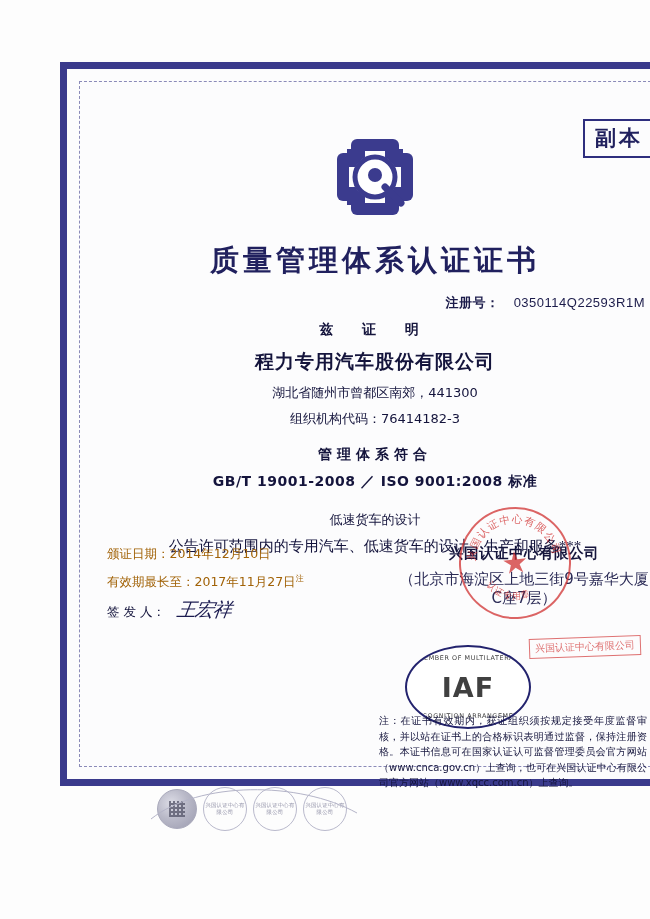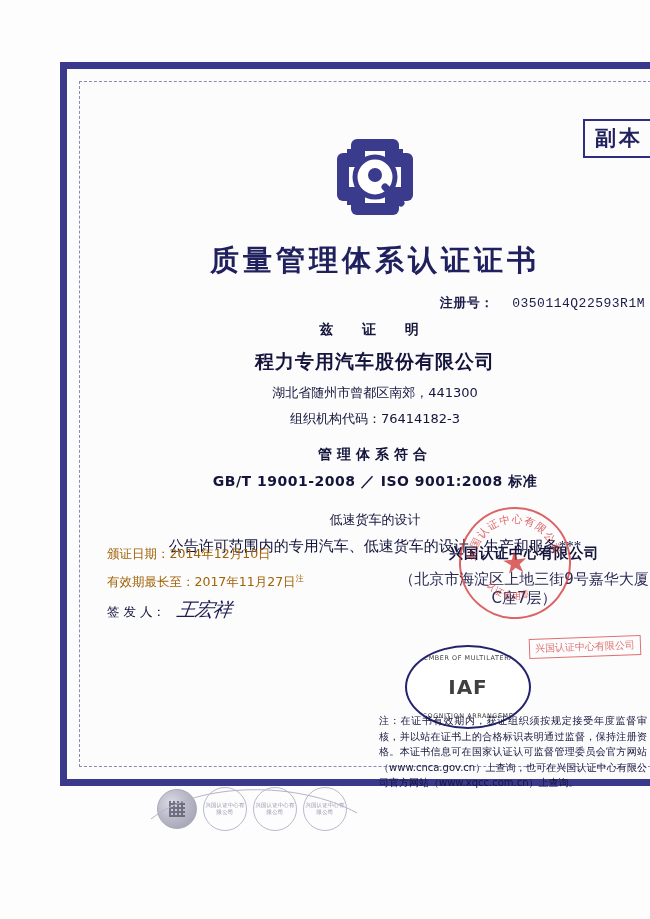--- a/index.html
+++ b/index.html
@@ -69,21 +69,21 @@
     font-weight: bold;
     letter-spacing: 4px;
     color: #20205e;
     font-family: "DejaVu Sans", sans-serif;
   }
   .reg-row {
     position: absolute;
     right: 14px; top: 205px;
     font-size: 13px;
     color: #1b1b4a;
-    font-family: Liberation Mono, monospace;
+    font-family: Liberation Sans, sans-serif;
     letter-spacing: 0.5px;
     text-align: center;
   }
   .reg-row .lbl { font-weight: bold; margin-right: 10px; }
   .center-block {
     position: absolute;
     left: 0; right: 0; top: 232px;
     text-align: center;
     color: #14143c;
     font-family: "DejaVu Sans", sans-serif;
@@ -228,21 +228,21 @@
     border: 2.5px solid #23236e;
     background: #fff;
     color: #404040;
     overflow: hidden;
   }
   .iaf .word {
     position: absolute;
     left: 0; right: 0; top: 50%;
     transform: translateY(-50%);
     text-align: center;
-    font-size: 20px;
+    font-size: 27px;
     font-weight: bold;
     letter-spacing: 1px;
     font-family: "DejaVu Sans", sans-serif;
   }
   .iaf .arc-top, .iaf .arc-bottom {
     position: absolute;
     left: 0; right: 0;
     text-align: center;
     font-size: 6.4px;
     letter-spacing: 0.6px;

